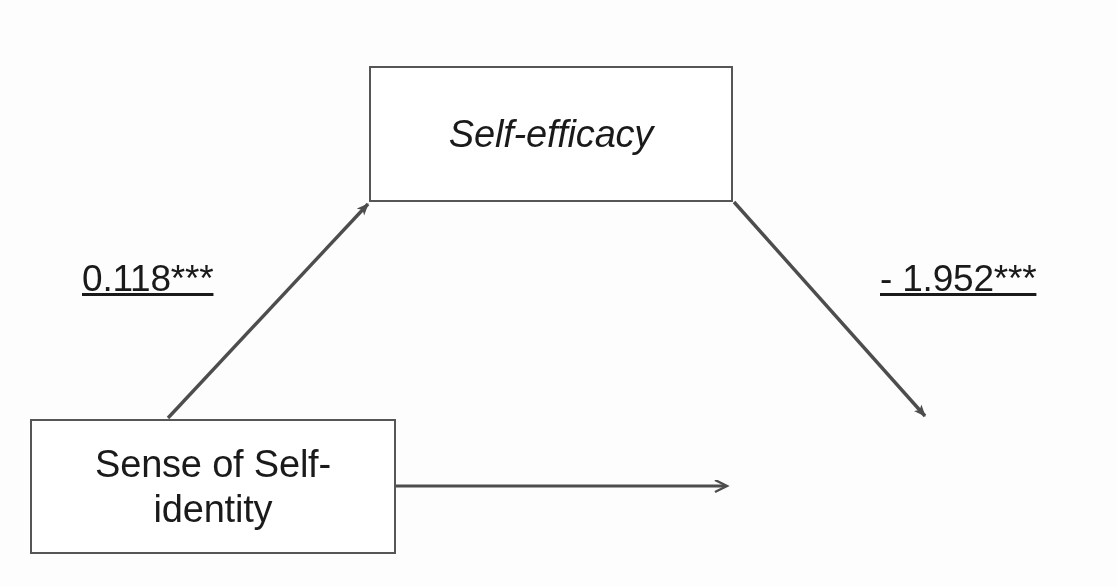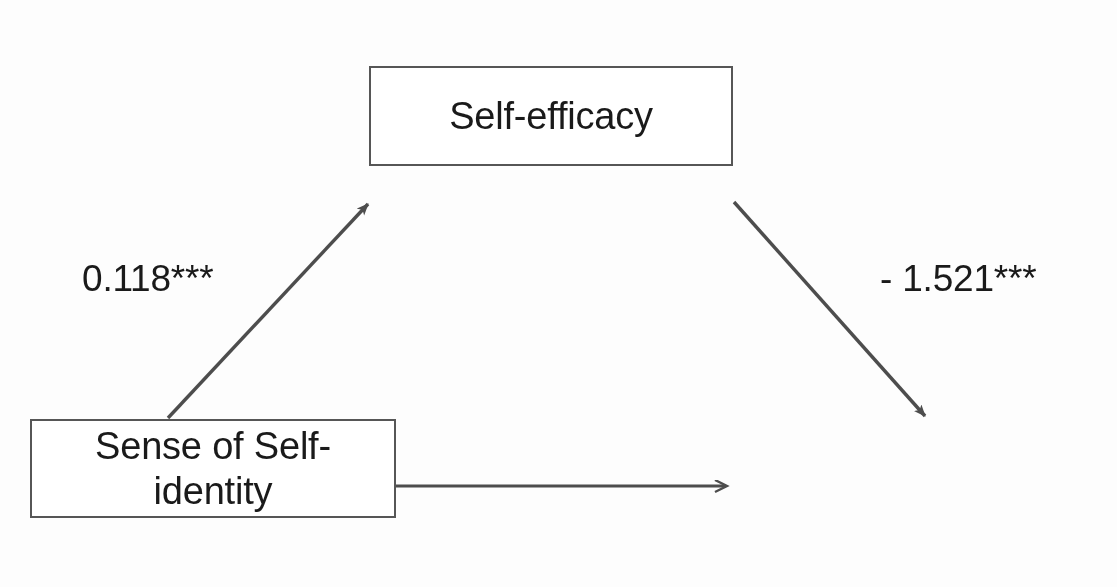--- a/index.html
+++ b/index.html
@@ -28,46 +28,48 @@
     color: #1a1a1a;
     font-size: 38px;
     font-weight: 400;
     line-height: 1.18;
     letter-spacing: -0.2px;
   }
   #node-self-efficacy {
     left: 369px;
     top: 66px;
     width: 364px;
-    height: 100px;
+    height: 136px;
+    font-style: italic;
   }
   #node-sense-of-self-identity {
     left: 30px;
     top: 419px;
     width: 366px;
-    height: 99px;
+    height: 135px;
     padding: 0 16px;
   }
   #node-self-depletion {
     left: 727px;
     top: 419px;
     width: 364px;
     height: 135px;
   }
   .node-label {
     display: block;
     white-space: pre-line;
   }
   .edge-label {
     position: absolute;
     color: #1a1a1a;
     font-size: 37px;
     font-weight: 400;
     white-space: nowrap;
     letter-spacing: -0.2px;
+    text-decoration: underline;
   }
   #label-a-path   { left: 82px;  top: 258px; }
   #label-b-path   { left: 880px; top: 258px; }
   #label-c-path   { left: 472px; top: 397px; }
   #edges {
     position: absolute;
     left: 0;
     top: 0;
     width: 1117px;
     height: 587px;
@@ -101,16 +103,16 @@
   </div>
 
   <div class="node" id="node-sense-of-self-identity">
     <span class="node-label">Sense of Self-
 identity</span>
   </div>
 
 
   <div class="edge-label" id="label-a-path">0.118***</div>
 
-  <div class="edge-label" id="label-b-path">- 1.521***</div>
+  <div class="edge-label" id="label-b-path">- 1.952***</div>
 
 
 </div>
 
 </body></html>

